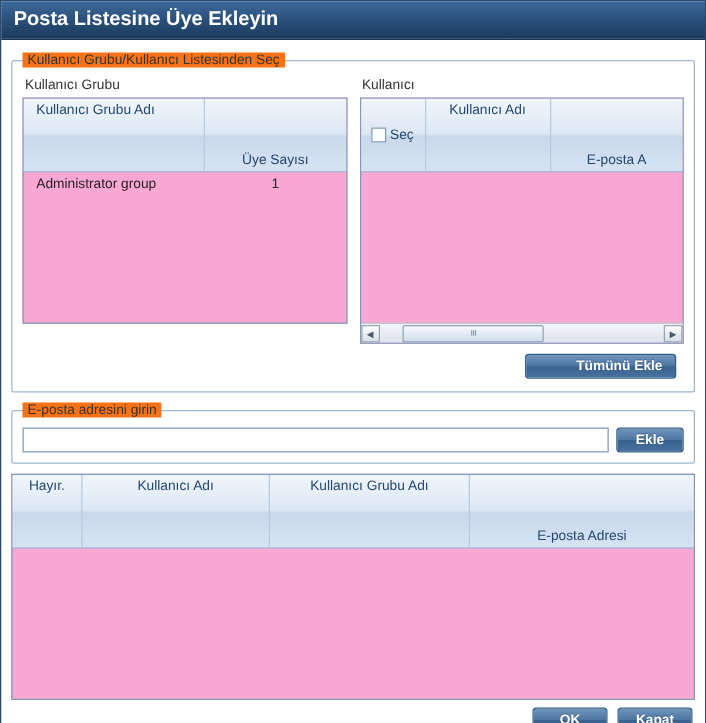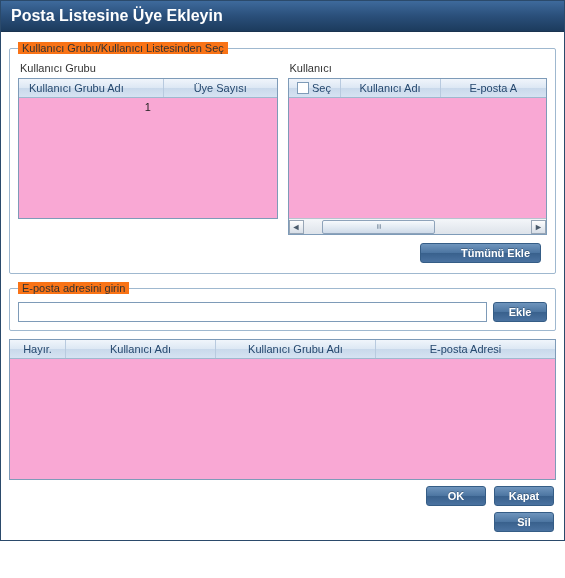--- a/index.html
+++ b/index.html
@@ -62,21 +62,21 @@
   }
   .grid-head .th {
     border-right: 1px solid #b8cadf;
     padding: 3px 6px;
     color: #25486e;
     text-align: center;
     font-size: 11px;
     white-space: nowrap;
     overflow: hidden;
   }
-  .grid-head .th:last-child { border-right: none; }
+  .grid-head .th:last-child { border-right: none; margin-top: 40px; }
   .grid-body {
     height: 120px;
     overflow: hidden;
     position: relative;
   }
   .grid-row {
     display: flex;
     padding: 0;
   }
   .grid-row .td {
@@ -188,20 +188,21 @@
 
         <div class="col">
           <div class="sublabel">Kullanıcı Grubu</div>
           <div class="grid g-group">
             <div class="grid-head">
               <div class="th c1">Kullanıcı Grubu Adı</div>
               <div class="th c2">Üye Sayısı</div>
             </div>
             <div class="grid-body">
               <div class="grid-row">
+                <div class="td c1">Administrator group</div>
                 <div class="td c2">1</div>
               </div>
             </div>
           </div>
         </div>
 
         <div class="col">
           <div class="sublabel">Kullanıcı</div>
           <div class="grid g-user">
             <div class="grid-head">

